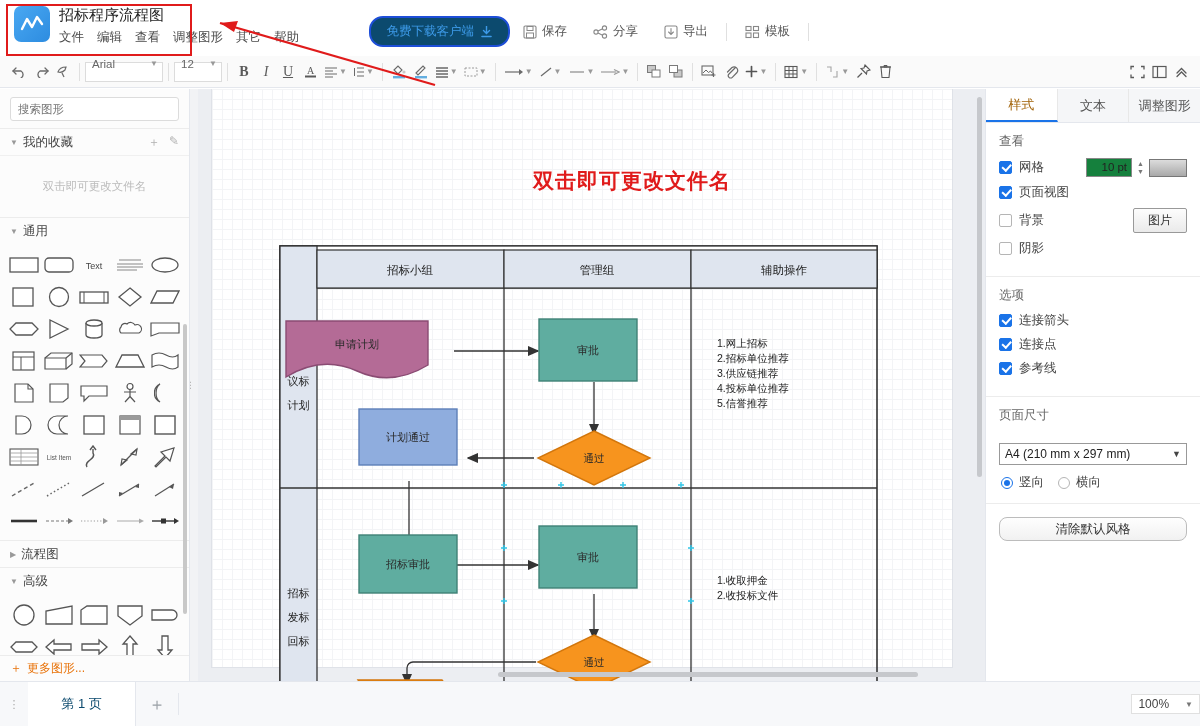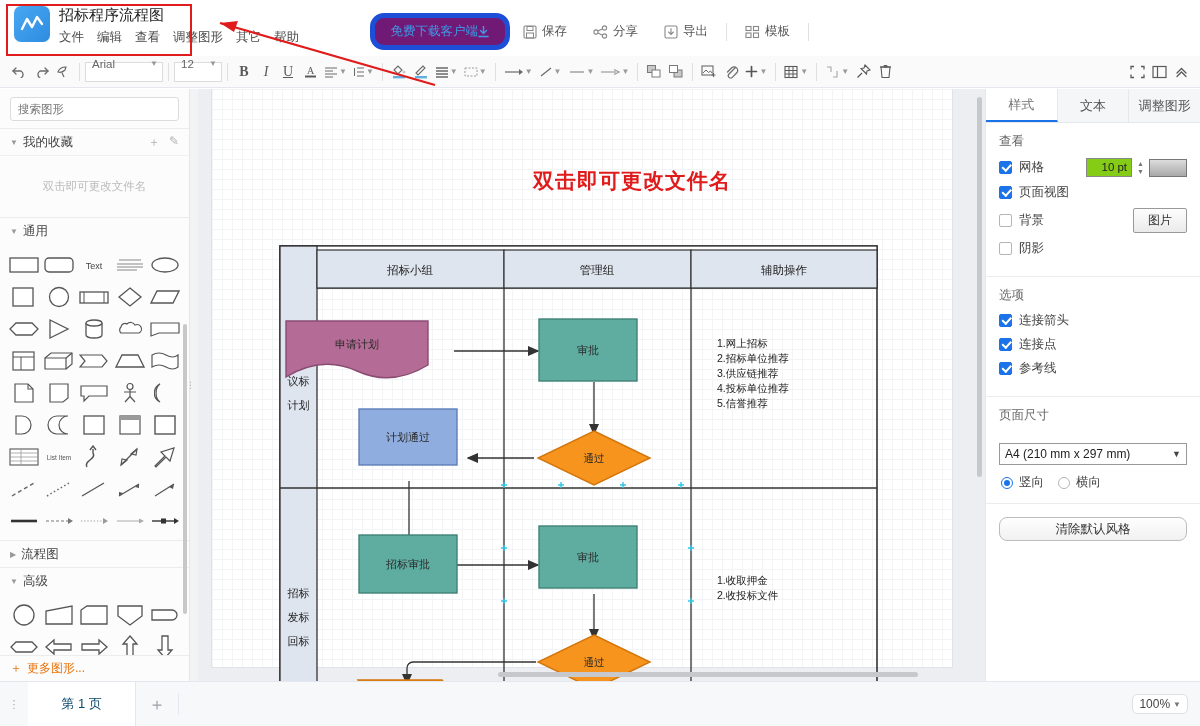--- a/index.html
+++ b/index.html
@@ -27,23 +27,23 @@
   .title-texts { margin-left: 9px; }
   .doc-title { font-size: 15px; color: #222; line-height: 19px; padding-top:1px; }
   .menubar { display: flex; gap: 13px; margin-top: 5px; }
   .menubar span { font-size: 12.5px; color: #4a4a4a; cursor: default; }
 
   .header-right {
     margin-left: auto; display: flex; align-items: center;
     gap: 0px; padding-right: 230px;
   }
   .dl-btn {
-    border: 5px solid #1d4ed8; color: #3d9ae8; border-radius: 14px;
+    border: 2px solid #1d4ed8; color: #3d9ae8; border-radius: 14px;
     padding: 5px 16px; font-size: 12.5px; display:flex; align-items:center;
-    background:#701a75; white-space: nowrap;
+    gap: 7px; background:#0c4a6e; white-space: nowrap;
   }
   .hdr-item {
     display: flex; align-items: center; gap: 5px;
     font-size: 12.5px; color: #555; padding: 6px 13px; white-space: nowrap;
   }
   .hdr-sep { width:1px; height:18px; background:#e0e0e0; margin:0 5px; }
 
   
   .toolbar {
     position: absolute; left: 0; top: 56px; width: 1200px; height: 32px;
@@ -146,38 +146,38 @@
   
   .rpanel {
     position:absolute; right:0; top:89px; width:215px; height:592px;
     background:#fff; border-left:1px solid #e4e7ed;
   }
   .rtabs { display:flex; height:34px; border-bottom:1px solid #e4e7ed; }
   .rtab {
     flex:1; display:flex; align-items:center; justify-content:center;
     font-size:13px; color:#555; background:#f5f6f8; border-right:1px solid #e8e8e8;
   }
-  .rtab.active { background:#fff; color:#737373; border-bottom:2px solid #1a73e8; }
+  .rtab.active { background:#fff; color:#a16207; border-bottom:2px solid #1a73e8; }
   .rtab:last-child { border-right:none; }
   .rsec { padding: 10px 13px 12px 13px; border-bottom:1px solid #ececec; }
   .rsec-title { font-size:12.5px; color:#666; margin-bottom:8px; }
   .chk-row { display:flex; align-items:center; gap:7px; margin-bottom:7px; }
   .chk {
     width:13px; height:13px; border:1px solid #b5b5b5; border-radius:2px; background:#fff;
     display:flex; align-items:center; justify-content:center; flex:0 0 auto;
   }
   .chk.on { background:#1a73e8; border-color:#1a73e8; }
   .chk.on::after {
     content:""; width:4px; height:7px; border:solid #fff;
     border-width:0 2px 2px 0; transform:rotate(42deg) translate(0px,-1px);
   }
   .chk-label { font-size:12.5px; color:#444; }
   .grid-ctl { display:flex; align-items:center; gap:5px; margin-left:auto; }
   .num-box {
-    border:1px solid #888; background:#84cc16; width:46px; height:19px;
+    border:1px solid #888; background:#15803d; width:46px; height:19px;
     font-size:11.5px; text-align:right; padding-right:4px; line-height:17px; color:#222;
   }
   .spin { display:flex; flex-direction:column; gap:1px; color:#777; font-size:7px; line-height:7px; }
   .color-swatch {
     width:38px; height:18px; border:1px solid #777;
     background:linear-gradient(#dcdcdc,#a9a9a9);
   }
   .img-btn {
     border:1px solid #999; background:linear-gradient(#fdfdfd,#eaeaea);
     padding:3px 14px; font-size:12px; color:#333; border-radius:2px;
@@ -206,22 +206,22 @@
     background:#f7f8fa; border-top:1px solid #e4e7ed; display:flex; align-items:center;
   }
   .sb-dots { width:28px; text-align:center; color:#aaa; font-size:11px; line-height:4px;}
   .page-tab {
     background:#fff; border-right:1px solid #e4e7ed; height:45px; width:108px;
     display:flex; align-items:center; justify-content:center;
     font-size:13px; color:#0c4a6e;
   }
   .add-page { width:42px; text-align:center; color:#9aa0a6; font-size:17px; }
   .zoom-box {
-    margin-left:auto; margin-right:12px; display:flex; align-items:center; gap:3px;
-    border:1px solid #e0e0e0; background:#fff; border-radius:5px;
+    margin-left:auto; margin-right:0; display:flex; align-items:center; gap:16px;
+    border:1px solid #e0e0e0; background:#fff; border-radius:0;
     padding:2px 6px; font-size:12px; color:#444;
   }
   .zoom-sep { width:1px; height:22px; background:#e4e7ed; margin-right:auto;}
 
   
   .red-box {
     position:absolute; left:6px; top:4px; width:186px; height:52px;
     border:2px solid #e01b1b; z-index:30; pointer-events:none;
   }
   .red-arrow { position:absolute; left:190px; top:5px; z-index:30; }

